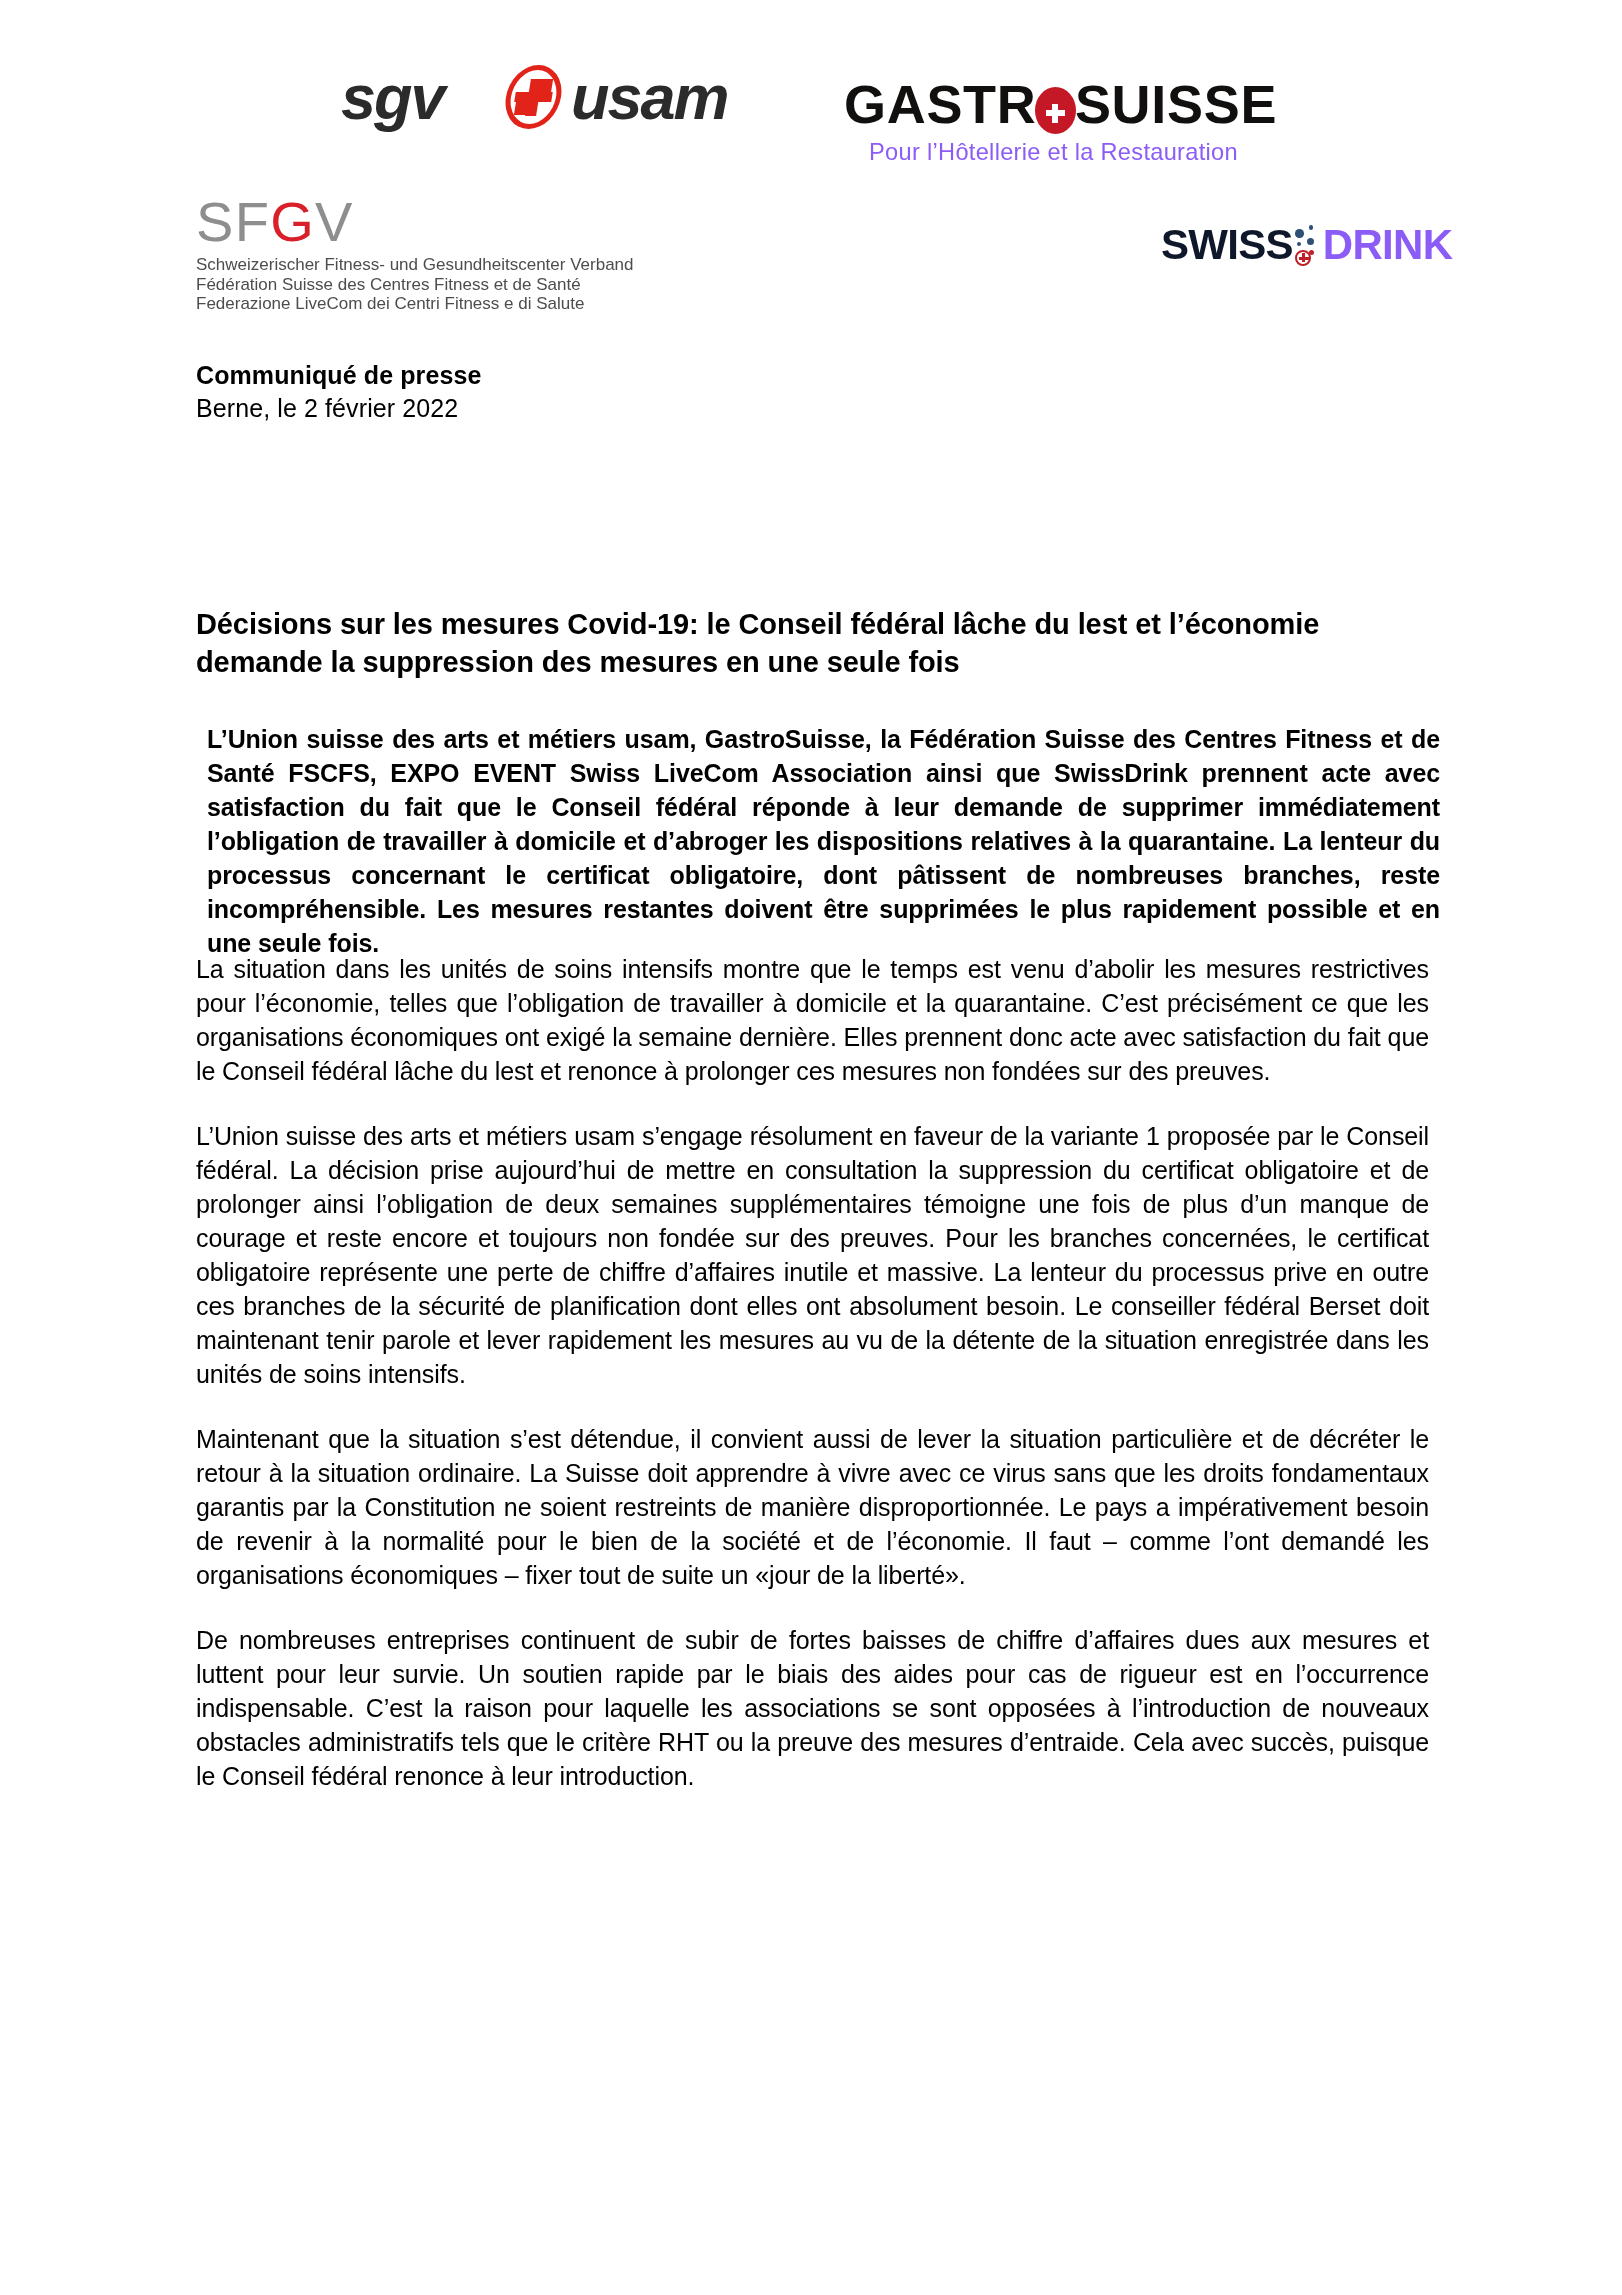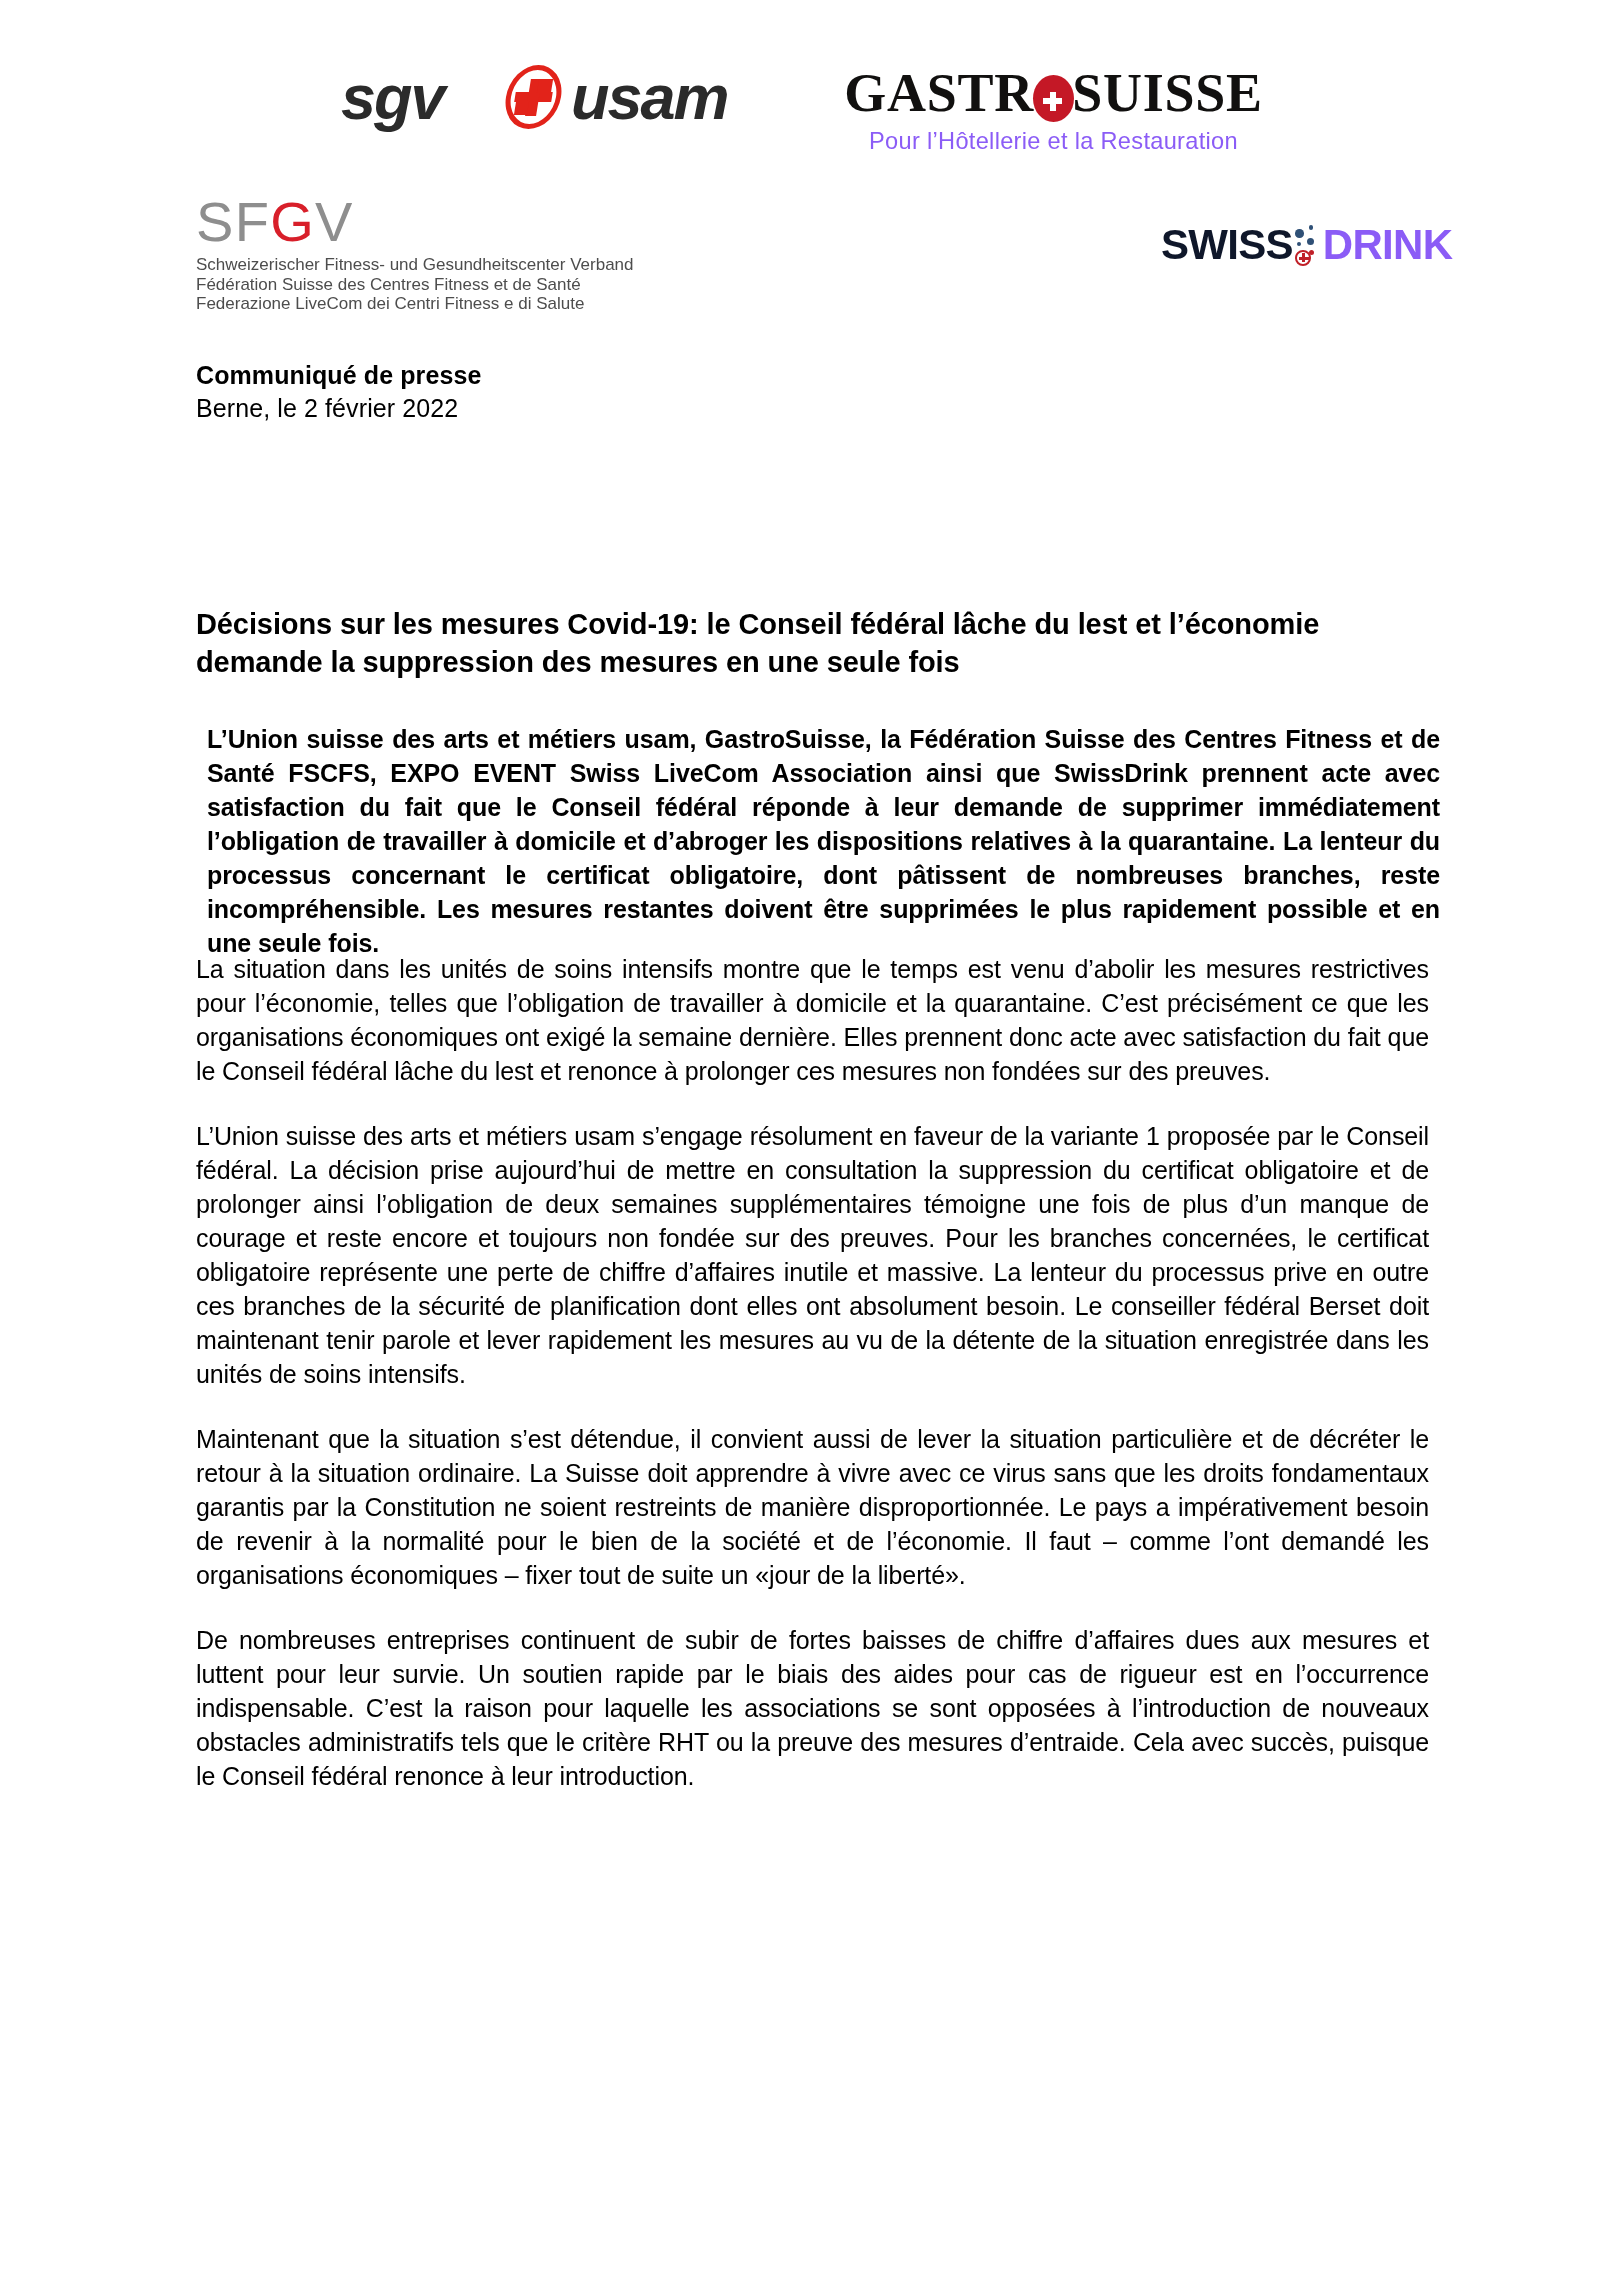--- a/index.html
+++ b/index.html
@@ -103,27 +103,28 @@
   .logo-gastro {
     position: absolute;
     left: 844px;
     top: 63px;
     width: 419px;
     height: 92px;
     text-align: center;
   }
   .logo-gastro .gs-main {
     position: relative;
-    font-family: Liberation Serif, serif;
+    font-family: Liberation Sans, sans-serif;
     font-weight: 700;
     font-size: 54px;
     letter-spacing: 0.7px;
     line-height: 60px;
     color: #11100f;
     white-space: nowrap;
+    margin-top: 11px;
   }
   .logo-gastro .gs-oval {
     display: inline-block;
     position: relative;
     width: 41px;
     height: 47px;
     vertical-align: -10.5px;
     margin: 0 -1.3px;
   }
   .logo-gastro .gs-oval .oval-bg {

